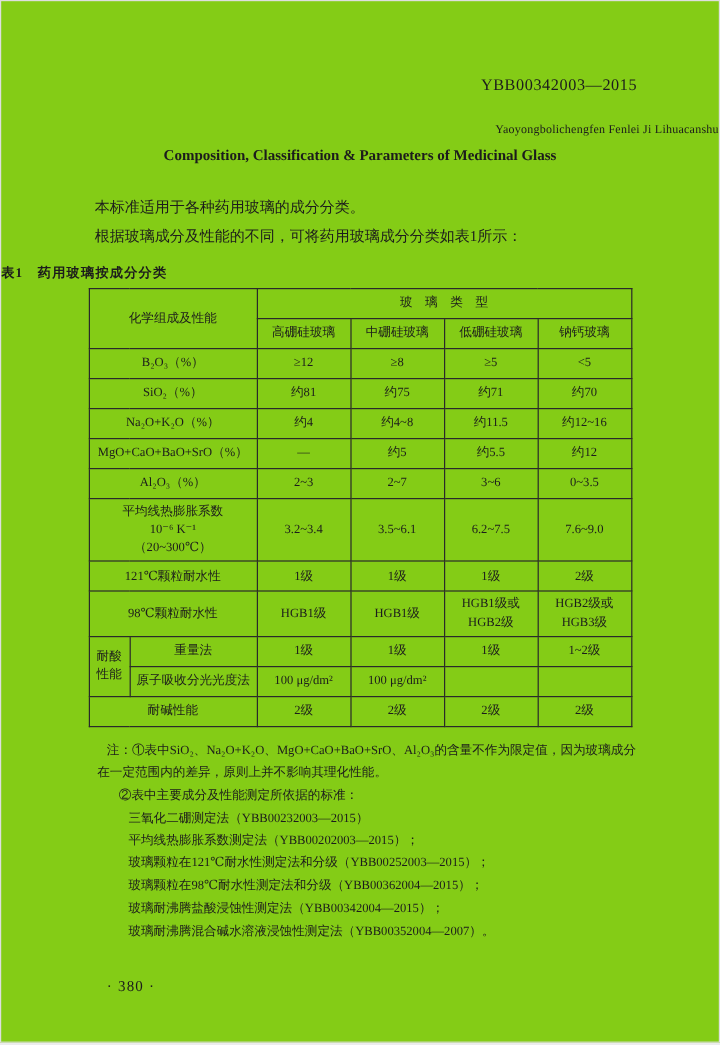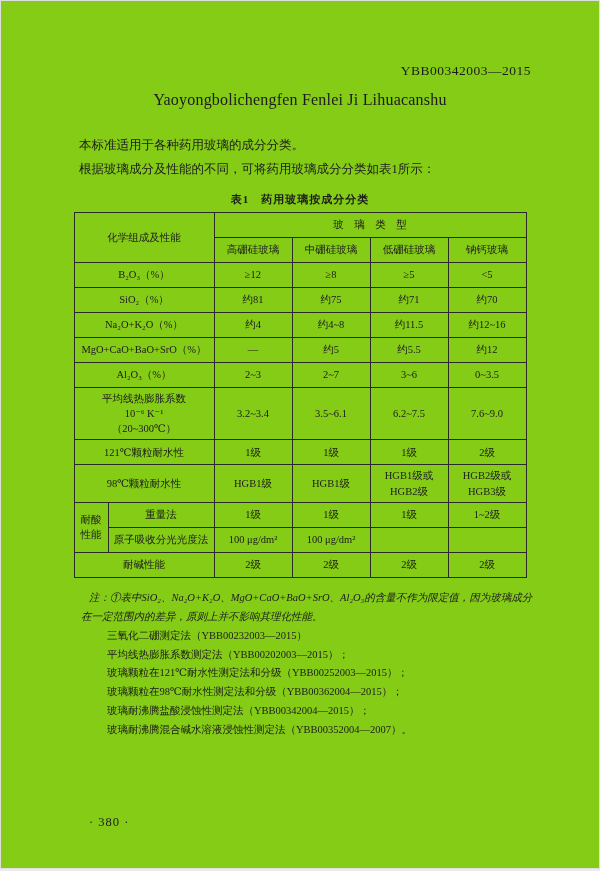--- a/index.html
+++ b/index.html
@@ -24,40 +24,39 @@
     letter-spacing:0.5px;
   }
   .title {
     margin-top:50px;
     text-align:center;
     font-size:17px;
     font-weight:bold;
     letter-spacing:3px;
   }
   .pinyin {
-    margin-top:12px;
-    text-align:center;
-    font-size:16px;
+    margin-top:24px;
+    text-align:right;
+    font-size:10px;
     letter-spacing:0.2px;
   }
   .entitle {
     margin-top:8px;
     text-align:center;
     font-size:12.5px;
     font-weight:bold;
   }
   .intro {
     margin:24px 66px 0 78px;
     font-size:12.5px;
     font-family:Liberation Serif, serif;
   }
   .intro p { line-height:1.95; }
   .caption {
     margin-top:10px;
-    text-align:center;
     font-size:11px;
     font-weight:bold;
     letter-spacing:1px;
   }
   table.glass-table {
     margin:5px auto 0 auto;
     border-collapse:collapse;
     table-layout:fixed;
     width:452px;
     font-size:10.5px;
@@ -72,38 +71,39 @@
     white-space:pre-line;
     word-break:break-all;
   }
   td.hdr-top { height:18px; }
   td.group-label { line-height:1.7; padding:2px 1px; }
   .notes {
     margin:11px 60px 0 80px;
     font-size:10.5px;
   }
   .notes p { line-height:1.8; }
-  .note-main { text-indent:8px;font-style:italic; }
+  .note-main { text-indent:8px; }
   .note-sub { text-indent:18px; }
   .std { padding-left:26px; }
   .footer {
     position:absolute;
     left:88px; bottom:38px;
     font-size:12.5px;
     letter-spacing:1px;
   }
 </style>
 </head>
 <body>
 
 <div class="page">
 
   <div class="doc-code">YBB00342003—2015</div>
 
   <div class="pinyin">Yaoyongbolichengfen Fenlei Ji Lihuacanshu</div>
+  <div class="entitle">Composition, Classification &amp; Parameters of Medicinal Glass</div>
 
   <div class="intro">
     <p>本标准适用于各种药用玻璃的成分分类。</p>
     <p>根据玻璃成分及性能的不同，可将药用玻璃成分分类如表1所示：</p>
   </div>
 
   <div class="caption">表1　药用玻璃按成分分类</div>
 
   <table class="glass-table">
     <colgroup>
@@ -208,20 +208,21 @@
         <td>2级</td>
         <td>2级</td>
         <td>2级</td>
         <td>2级</td>
       </tr>
     </tbody>
   </table>
 
   <div class="notes">
     <p class="note-main">注：①表中SiO₂、Na₂O+K₂O、MgO+CaO+BaO+SrO、Al₂O₃的含量不作为限定值，因为玻璃成分在一定范围内的差异，原则上并不影响其理化性能。</p>
+    <p class="note-sub">②表中主要成分及性能测定所依据的标准：</p>
     <p class="std">三氧化二硼测定法（YBB00232003—2015）</p>
     <p class="std">平均线热膨胀系数测定法（YBB00202003—2015）；</p>
     <p class="std">玻璃颗粒在121℃耐水性测定法和分级（YBB00252003—2015）；</p>
     <p class="std">玻璃颗粒在98℃耐水性测定法和分级（YBB00362004—2015）；</p>
     <p class="std">玻璃耐沸腾盐酸浸蚀性测定法（YBB00342004—2015）；</p>
     <p class="std">玻璃耐沸腾混合碱水溶液浸蚀性测定法（YBB00352004—2007）。</p>
   </div>
 
   <div class="footer">· 380 ·</div>
 

